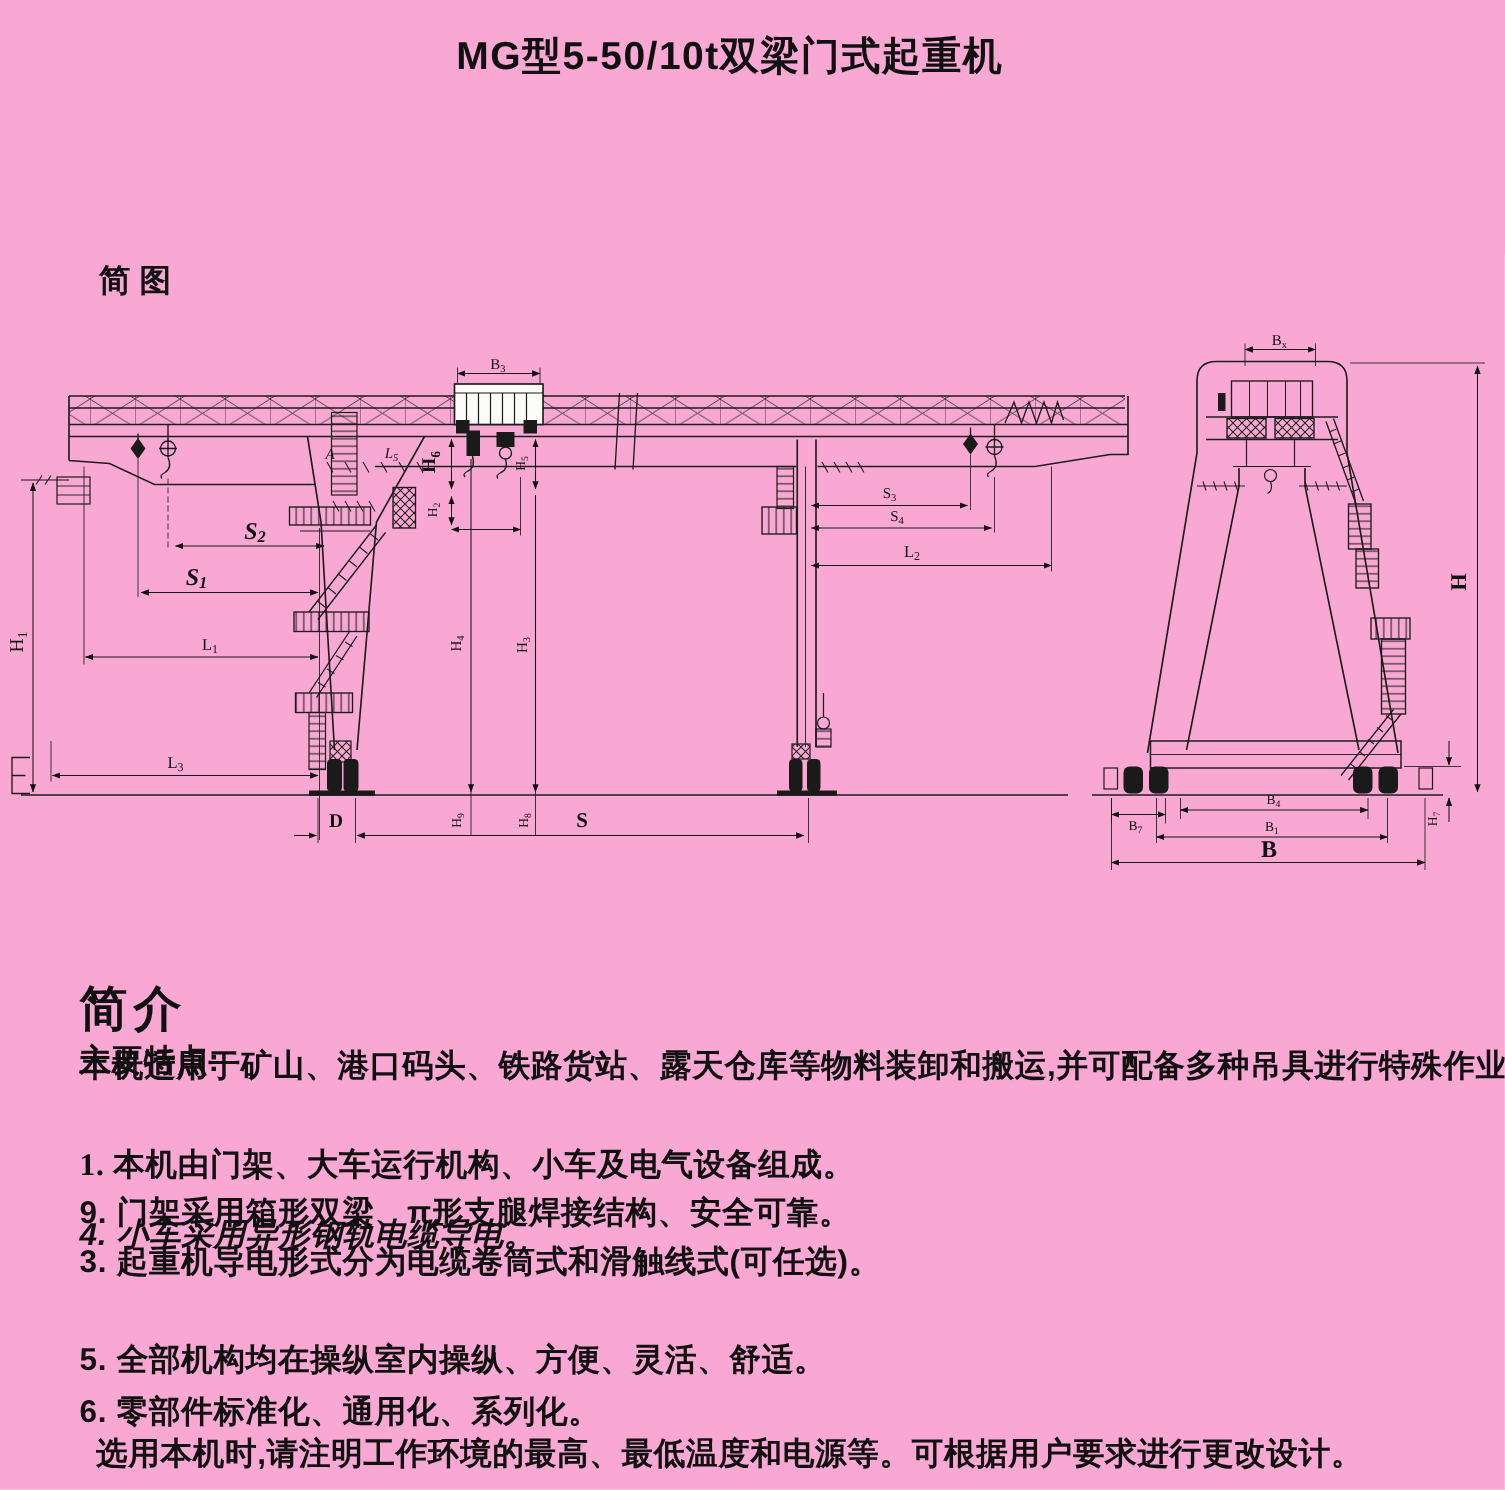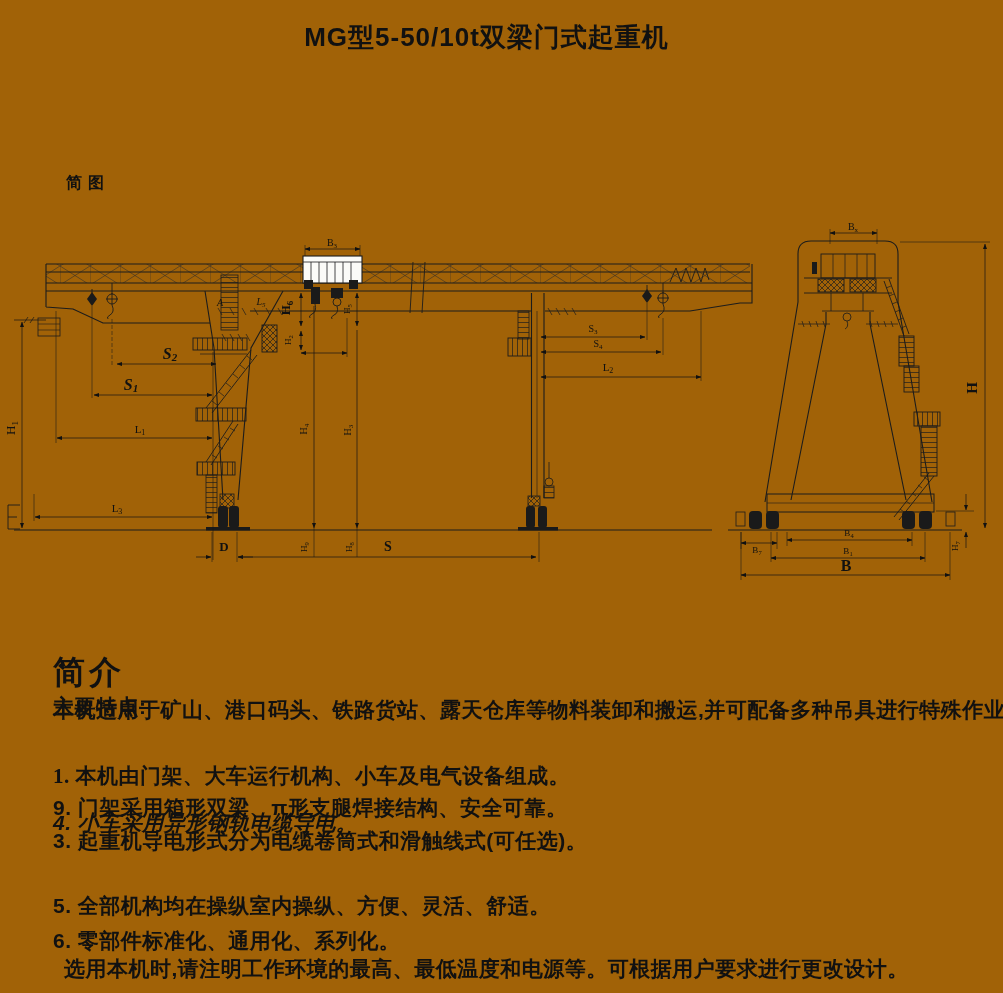--- a/index.html
+++ b/index.html
@@ -1,28 +1,28 @@
 <!DOCTYPE html>
 <html><head>
 <meta charset="utf-8">
 <style>
   html,body{margin:0;padding:0;}
   .page{
     position:relative;width:1003px;height:993px;
-    background:#a16207;overflow:hidden;
+    background:#f9a8d4;overflow:hidden;
     font-family:"Liberation Sans","DejaVu Sans",sans-serif;
     color:#111;
   }
   .page-title{
     position:absolute;top:20px;left:0;right:30px;
     text-align:center;font-size:26px;font-weight:700;letter-spacing:1px;
   }
   .fig-label{
     position:absolute;top:173px;left:66px;
-    font-size:16px;font-weight:700;letter-spacing:6px;
+    font-size:21px;font-weight:700;letter-spacing:6px;
   }
   .intro-heading{
     position:absolute;top:651px;left:53px;
     font-size:32px;font-weight:700;letter-spacing:4px;
   }
   .tline{
     position:absolute;left:53px;white-space:nowrap;
     font-size:21px;font-weight:700;letter-spacing:.5px;
   }
   .t-intro{top:696px;}

